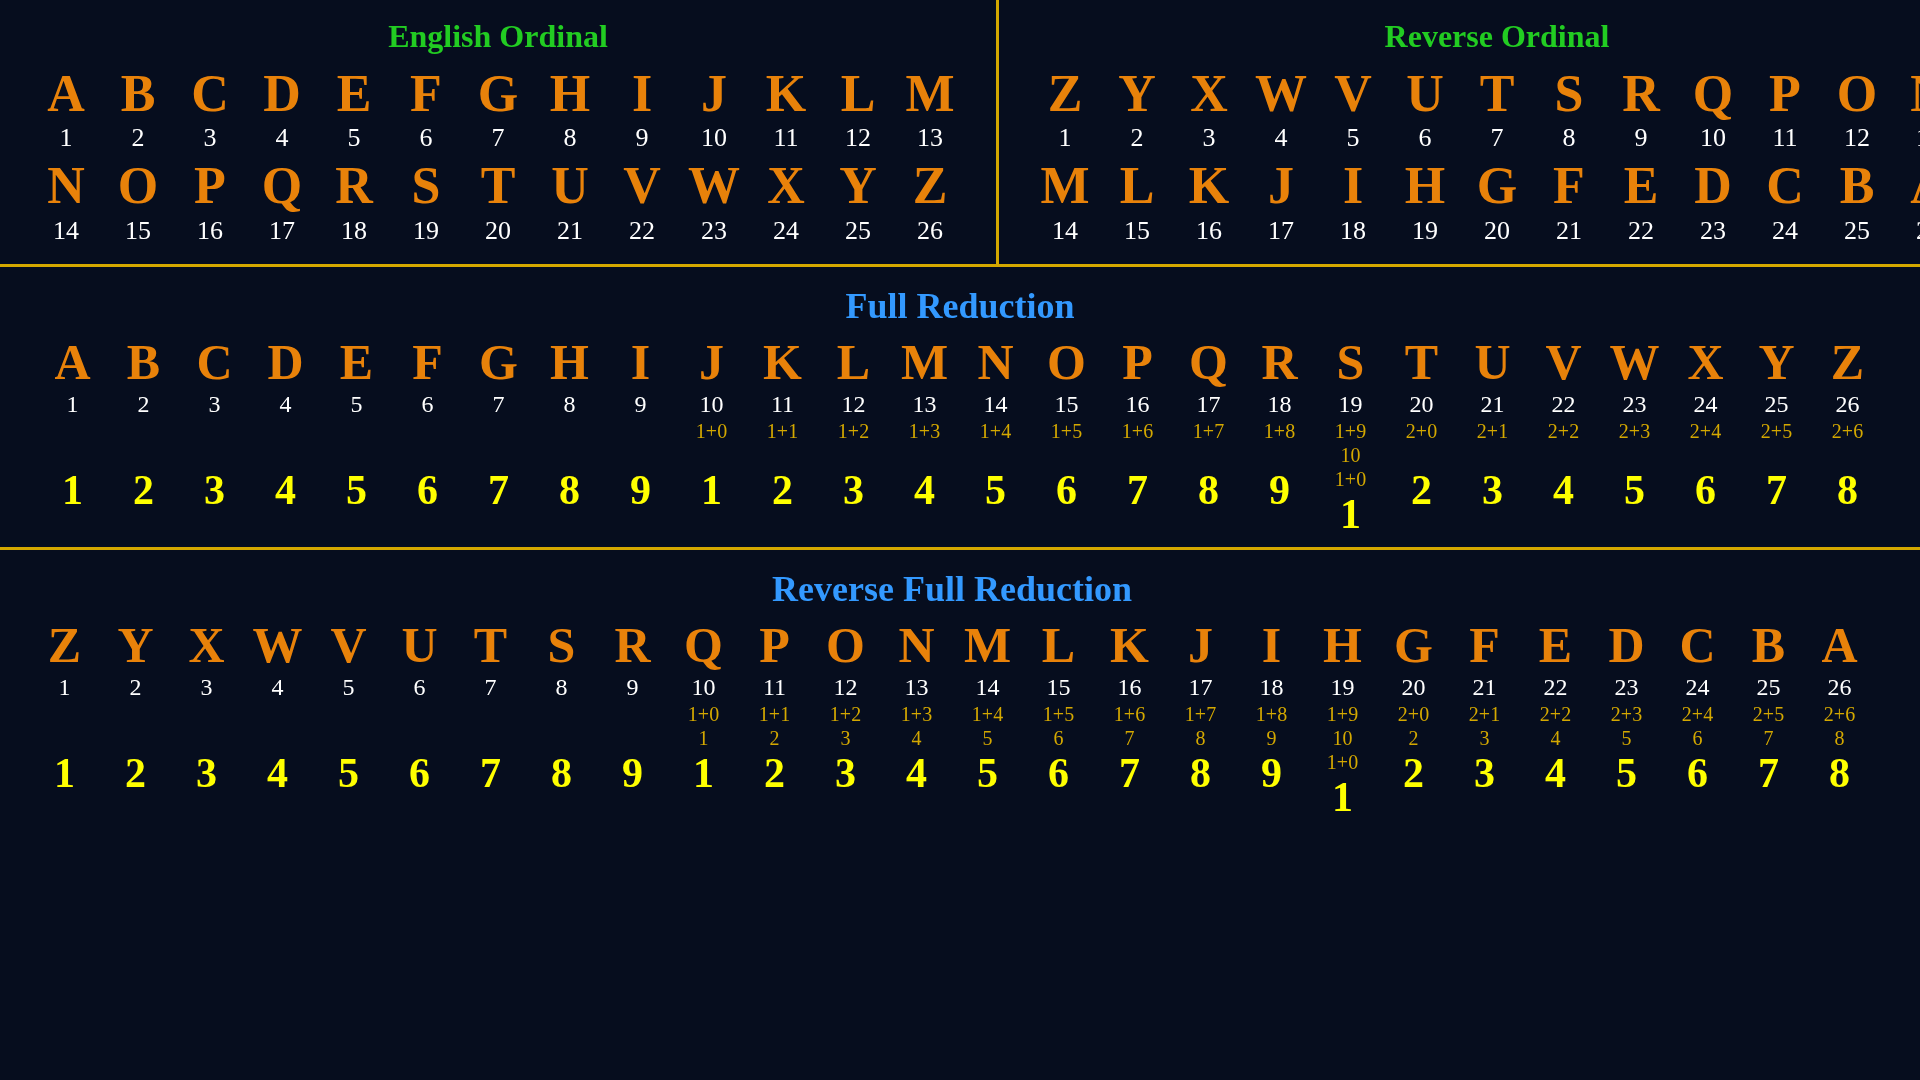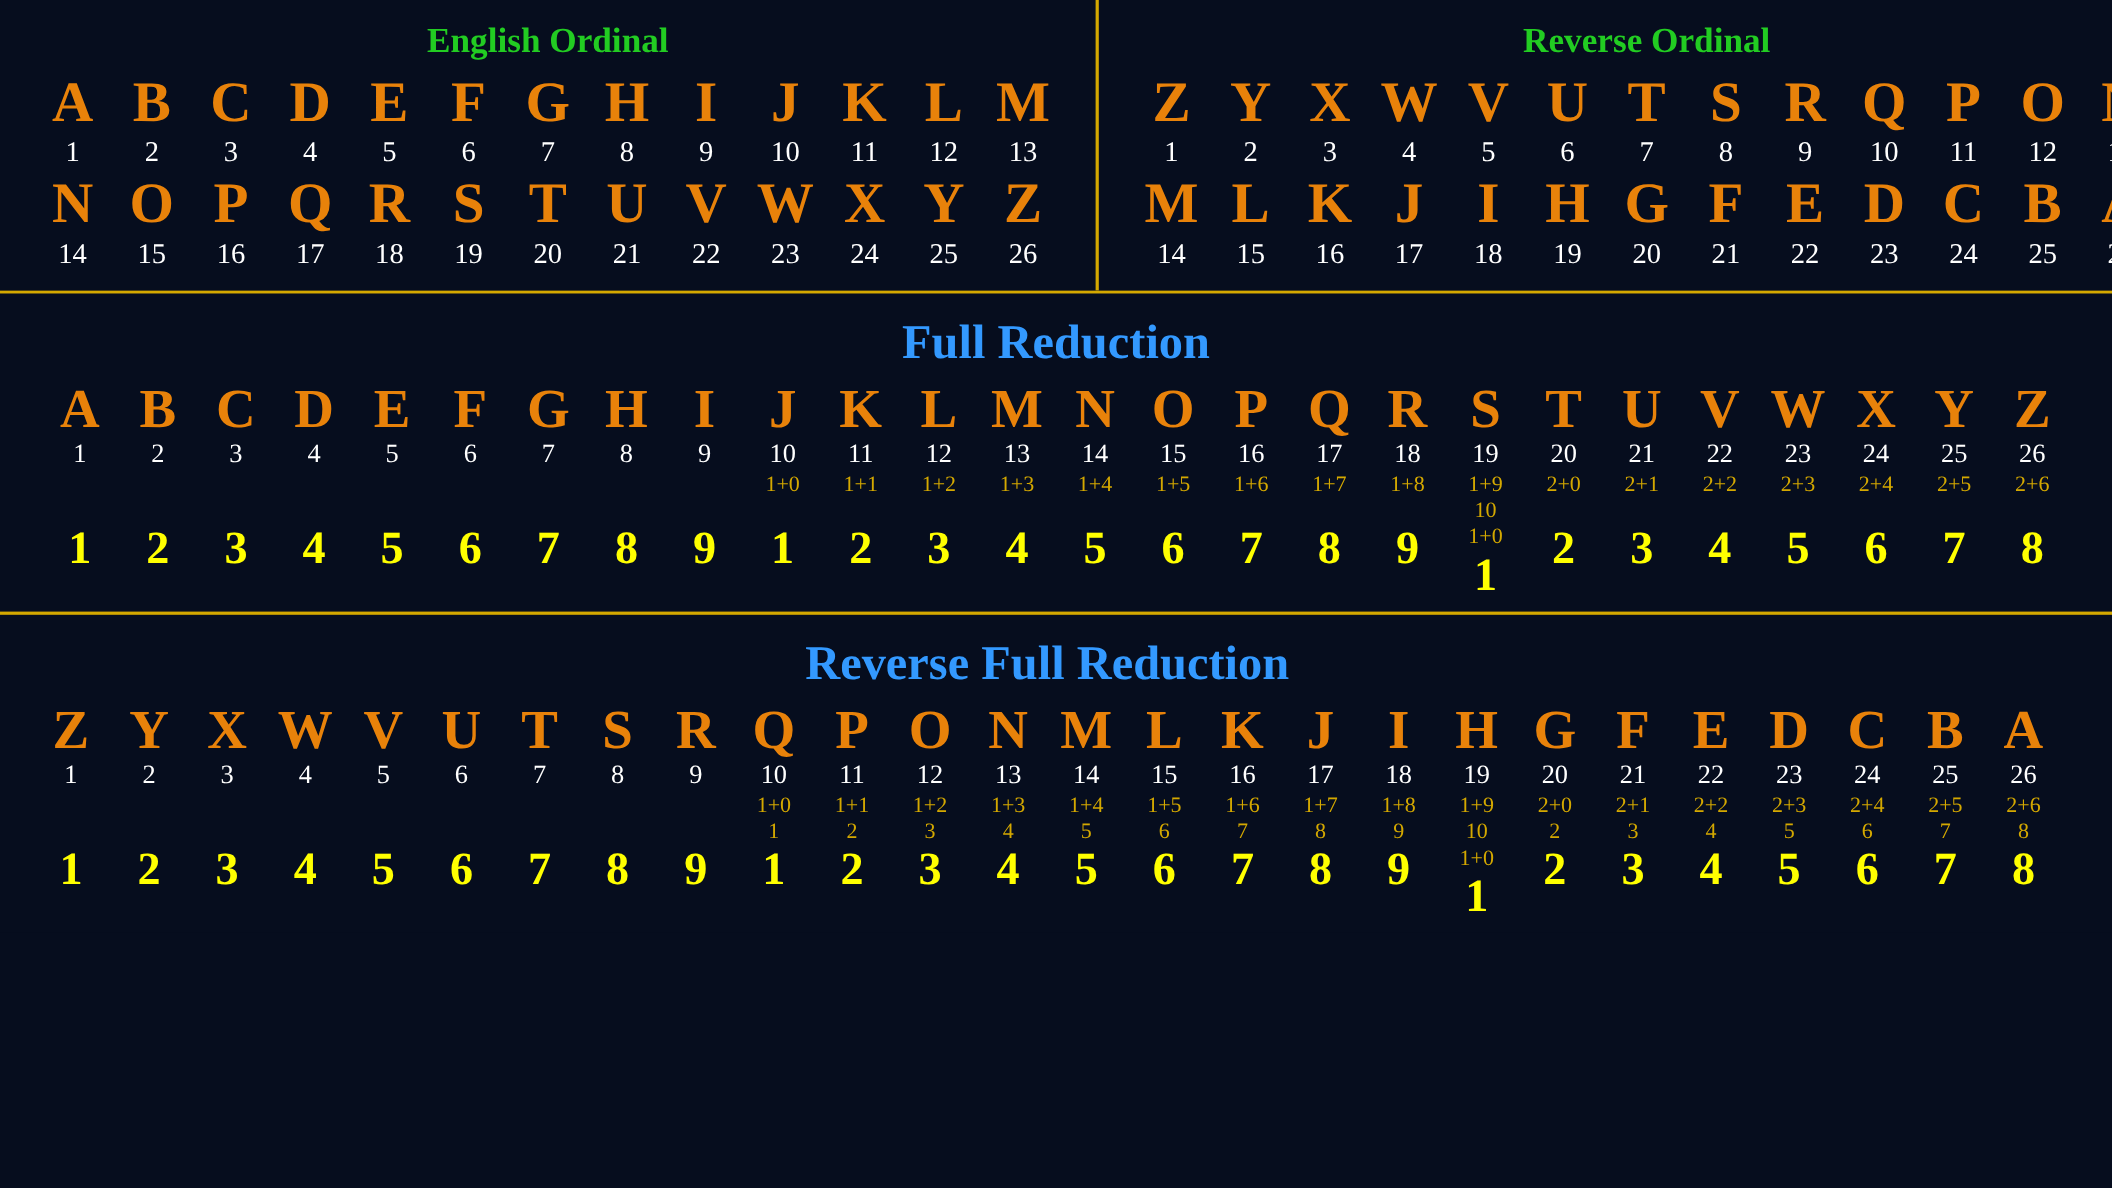--- a/index.html
+++ b/index.html
@@ -63,21 +63,21 @@
     }
 
     .mid-section {
       border-bottom: 3px solid #d4a800;
       padding: 18px 20px 10px 20px;
       background: #060d1e;
     }
 
     .section-title {
       text-align: center;
-      font-size: 44px;
+      font-size: 36px;
       font-weight: bold;
       color: #3399ff;
       margin-bottom: 8px;
     }
 
     .full-row {
       display: flex;
       justify-content: center;
       gap: 0;
     }

